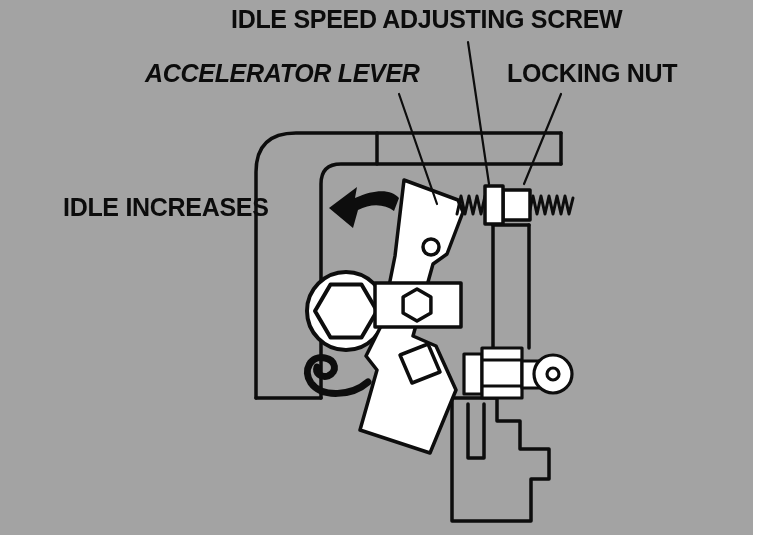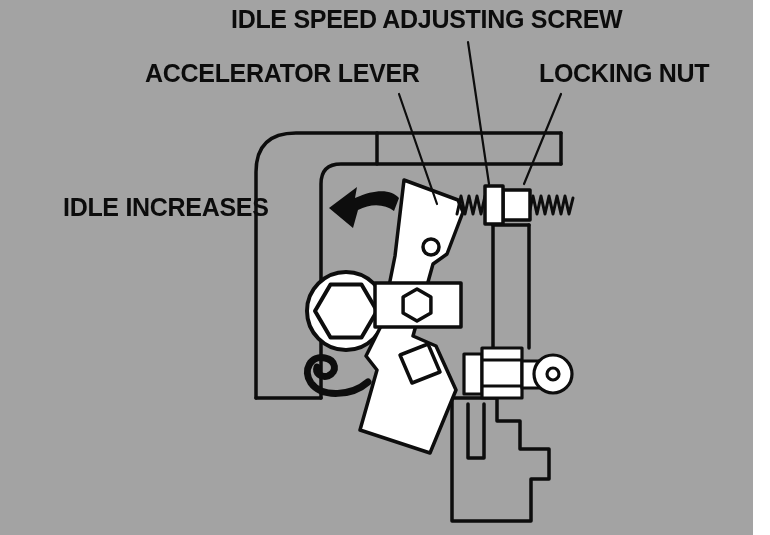--- a/index.html
+++ b/index.html
@@ -19,22 +19,22 @@
   .callout {
     position: absolute;
     font-weight: 700;
     font-size: 25px;
     letter-spacing: -0.3px;
     color: #0c0c0c;
     white-space: nowrap;
     user-select: none;
   }
   .lbl-idle   { left: 231px; top: 5px; }
-  .lbl-accel  { left: 145px; top: 59px; }
-  .lbl-nut    { left: 507px; top: 59px; margin-left: 32px; }
+  .lbl-accel  { left: 145px; top: 59px; font-style: italic; }
+  .lbl-nut    { left: 507px; top: 59px; }
   .lbl-speed  { left: 63px;  top: 193px; }
 </style>
 </head>
 <body>
 
 <div class="page">
 
   <svg class="diagram-svg" viewBox="0 0 770 535" xmlns="http://www.w3.org/2000/svg">
 
     <g stroke="#0d0d0d" fill="none" stroke-width="3.5" stroke-linecap="round" stroke-linejoin="round">

